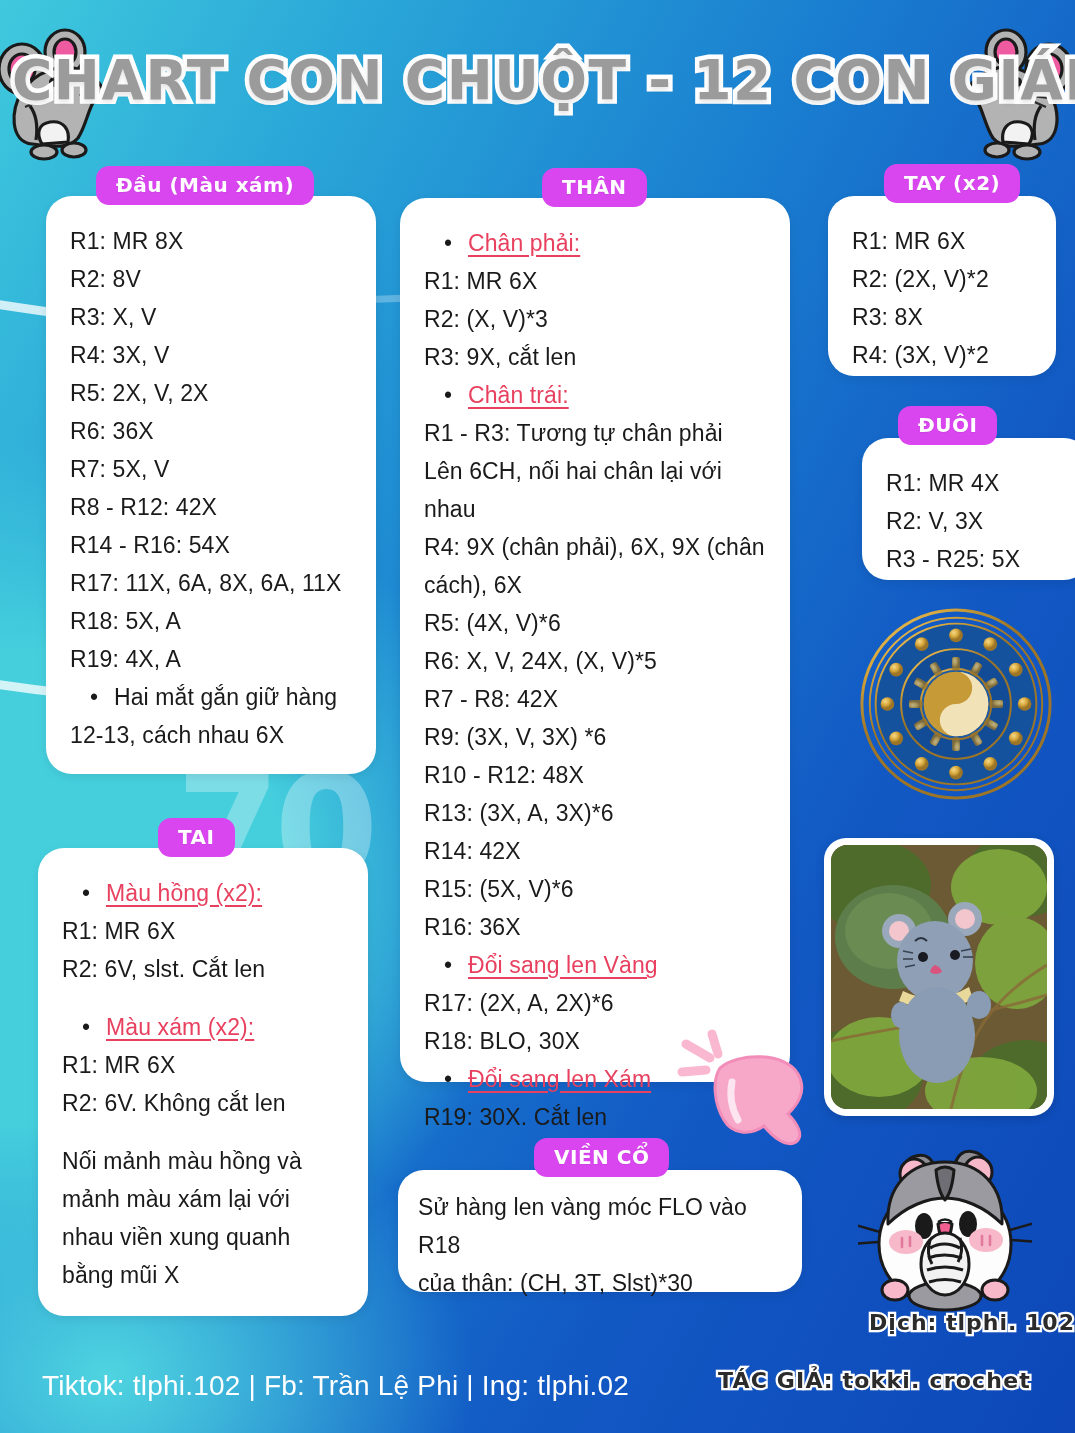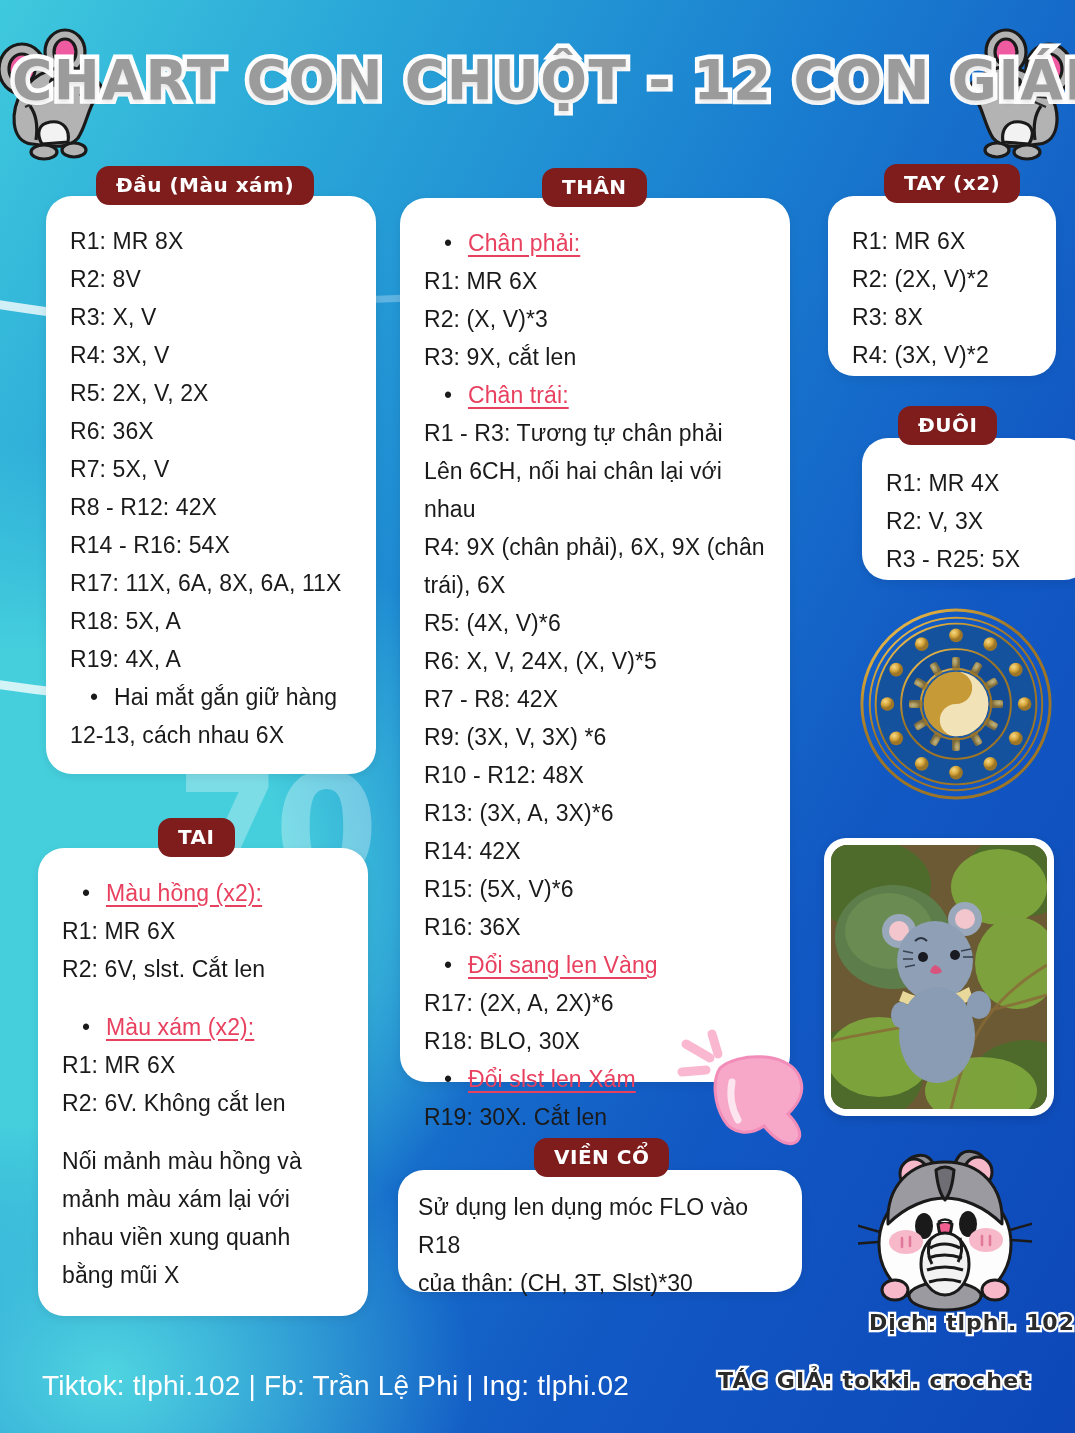--- a/index.html
+++ b/index.html
@@ -65,21 +65,21 @@
   
   .card {
     position: absolute;
     background: #ffffff;
     border-radius: 26px;
     z-index: 4;
     box-shadow: 0 3px 10px rgba(0,0,0,0.08);
   }
   .badge {
     position: absolute;
-    background: #7f1d1d;
+    background: #d946ef;
     color: #ffffff;
     font-family: "DejaVu Sans", sans-serif;
     font-weight: 700;
     font-size: 20px;
     letter-spacing: 0.5px;
     padding: 7px 20px 8px;
     border-radius: 13px;
     white-space: nowrap;
     z-index: 7;
     text-shadow: 0 1px 1px rgba(0,0,0,0.06);
@@ -284,34 +284,34 @@
 <div class="card" style="left:392px; top:198px; width:390px; height:884px;margin-left:8px;">
   <div class="lines">
       <div class="line sub">Chân phải:</div>
       <div class="line">R1: MR 6X</div>
       <div class="line">R2: (X, V)*3</div>
       <div class="line">R3: 9X, cắt len</div>
       <div class="line sub">Chân trái:</div>
       <div class="line">R1 - R3: Tương tự chân phải</div>
       <div class="line">Lên 6CH, nối hai chân lại với nhau</div>
       <div class="line">R4: 9X (chân phải), 6X, 9X (chân</div>
-      <div class="line">trái), 6X</div>
+      <div class="line">cách), 6X</div>
       <div class="line">R5: (4X, V)*6</div>
       <div class="line">R6: X, V, 24X, (X, V)*5</div>
       <div class="line">R7 - R8: 42X</div>
       <div class="line">R9: (3X, V, 3X) *6</div>
       <div class="line">R10 - R12: 48X</div>
       <div class="line">R13: (3X, A, 3X)*6</div>
       <div class="line">R14: 42X</div>
       <div class="line">R15: (5X, V)*6</div>
       <div class="line">R16: 36X</div>
       <div class="line sub">Đổi sang len Vàng</div>
       <div class="line">R17: (2X, A, 2X)*6</div>
       <div class="line">R18: BLO, 30X</div>
-      <div class="line sub">Đổi slst len Xám</div>
+      <div class="line sub">Đổi sang len Xám</div>
       <div class="line">R19: 30X. Cắt len</div>
     </div>
 </div>
 
 <div class="badge" style="left:884px; top:164px;">TAY (x2)</div>
 <div class="card" style="left:828px; top:196px; width:228px; height:180px;">
   <div class="lines">
       <div class="line">R1: MR 6X</div>
       <div class="line">R2: (2X, V)*2</div>
       <div class="line">R3: 8X</div>
@@ -324,21 +324,21 @@
   <div class="lines">
       <div class="line">R1: MR 4X</div>
       <div class="line">R2: V, 3X</div>
       <div class="line">R3 - R25: 5X</div>
     </div>
 </div>
 
 <div class="badge" style="left:534px; top:1138px;">VIỀN CỔ</div>
 <div class="card" style="left:398px; top:1170px; width:404px; height:122px;">
   <div class="lines" style="padding:18px 16px 14px 20px;">
-      <div class="line">Sử dụng len dụng móc FLO vào R18</div>
+      <div class="line">Sử hàng len vàng móc FLO vào R18</div>
       <div class="line">của thân: (CH, 3T, Slst)*30</div>
     </div>
 </div>
 
 <svg id="zodiac-wheel" width="196" height="196" viewBox="0 0 200 200">
   <defs>
     <radialGradient id="gold" cx="35%" cy="30%">
       <stop offset="0%" stop-color="#f5d98a"></stop>
       <stop offset="60%" stop-color="#d8a83c"></stop>
       <stop offset="100%" stop-color="#9c7526"></stop>

